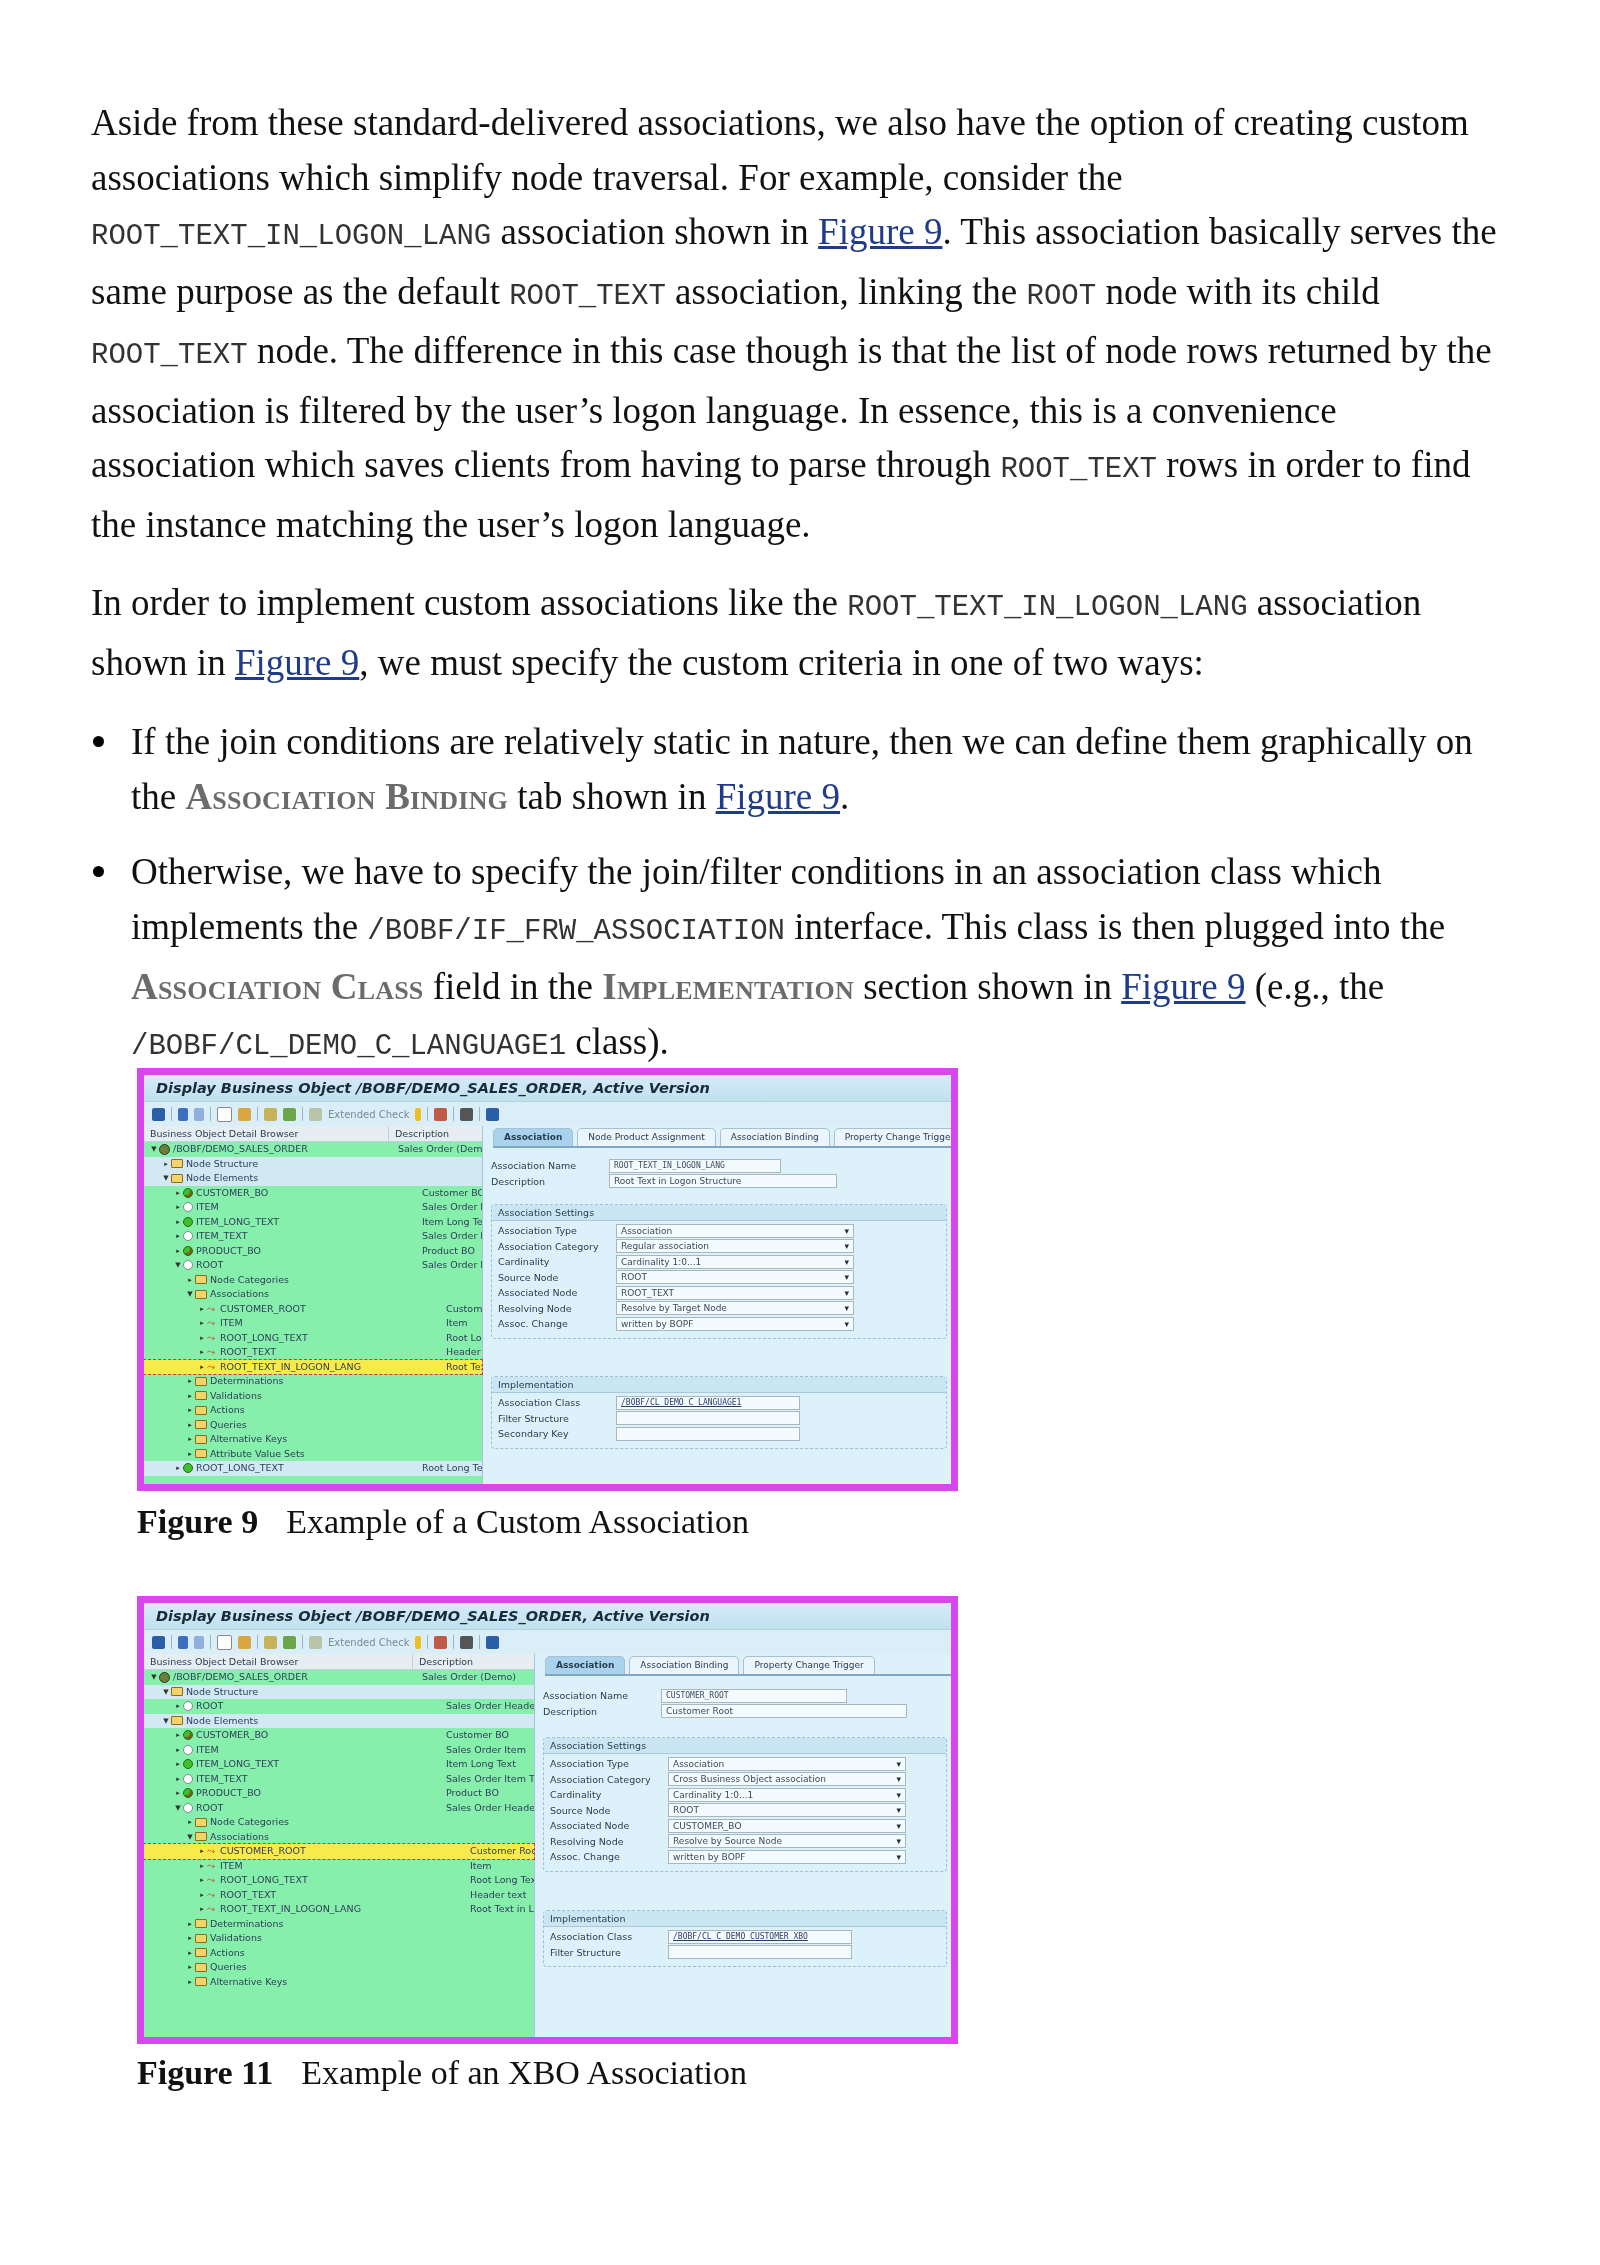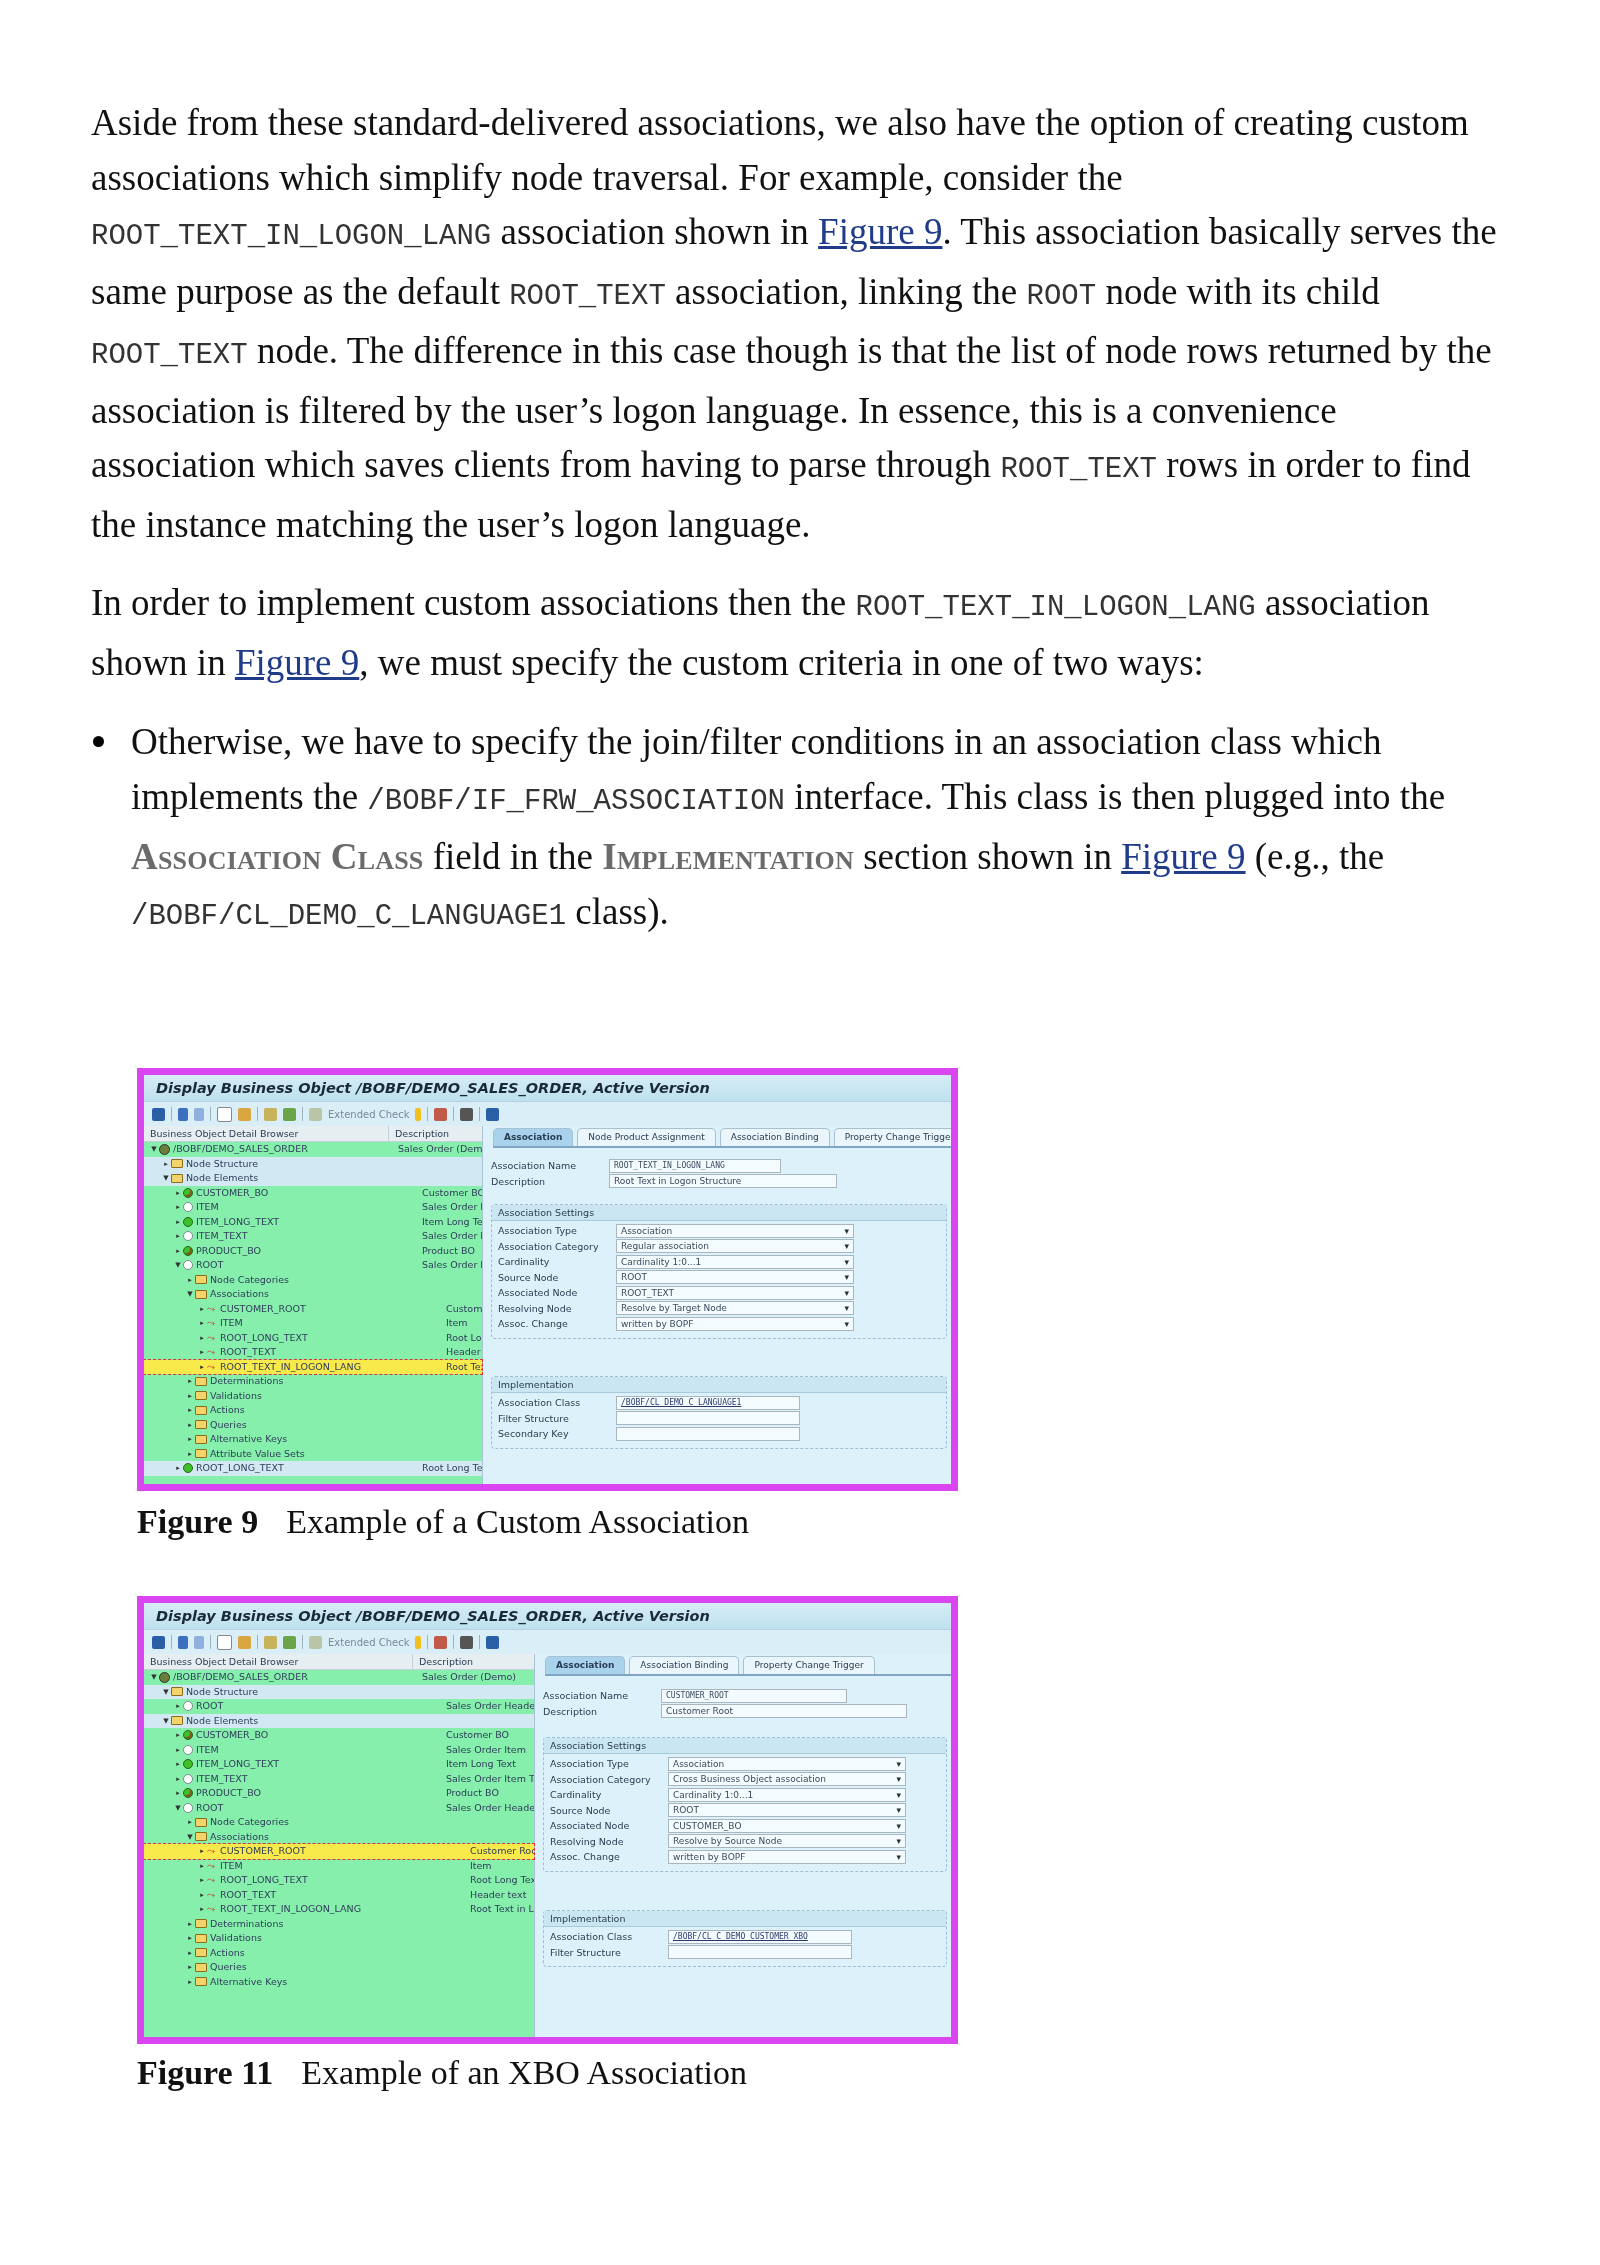--- a/index.html
+++ b/index.html
@@ -55,23 +55,24 @@
 
   .caption{position:absolute;left:137px;font-size:34px;font-family:"Liberation Serif","DejaVu Serif",serif;}
   .caption b{font-weight:bold;margin-right:28px;}
 </style>
 </head>
 <body>
 
 <div class="page">
   <p class="body"><span>Aside from these standard-delivered associations, we also have the option of creating custom associations which simplify node traversal. For example, consider the </span><span class="mono">ROOT_TEXT_IN_LOGON_LANG</span><span> association shown in </span><a class="link">Figure 9</a><span>. This association basically serves the same purpose as the default </span><span class="mono">ROOT_TEXT</span><span> association, linking the </span><span class="mono">ROOT</span><span> node with its child </span><span class="mono">ROOT_TEXT</span><span> node. The difference in this case though is that the list of node rows returned by the association is filtered by the user’s logon language. In essence, this is a convenience association which saves clients from having to parse through </span><span class="mono">ROOT_TEXT</span><span> rows in order to find the instance matching the user’s logon language.</span></p>
 
-  <p class="body"><span>In order to implement custom associations then the </span><span class="mono">ROOT_TEXT_IN_LOGON_LANG</span><span> association shown in </span><a class="link">Figure 9</a><span>, we must specify the custom criteria in one of two ways:</span></p>
+  <p class="body"><span>In order to implement custom associations like the </span><span class="mono">ROOT_TEXT_IN_LOGON_LANG</span><span> association shown in </span><a class="link">Figure 9</a><span>, we must specify the custom criteria in one of two ways:</span></p>
 
   <ul class="bullets">
+    <li><span class="dot"></span><span>If the join conditions are relatively static in nature, then we can define them graphically on the </span><span class="sc">Association Binding</span><span> tab shown in </span><a class="link">Figure 9</a><span>.</span></li>
     <li><span class="dot"></span><span>Otherwise, we have to specify the join/filter conditions in an association class which implements the </span><span class="mono">/BOBF/IF_FRW_ASSOCIATION</span><span> interface. This class is then plugged into the </span><span class="sc">Association Class</span><span> field in the </span><span class="sc">Implementation</span><span> section shown in </span><a class="link">Figure 9</a><span> (e.g., the </span><span class="mono">/BOBF/CL_DEMO_C_LANGUAGE1</span><span> class).</span></li>
   </ul>
 </div>
 
 <div class="fig" id="fig9" style="top:1068px;height:409px;">
   <div class="title">Display Business Object /BOBF/DEMO_SALES_ORDER, Active Version</div>
   <div class="toolbar">
     <span class="tb-ico" style="background:#2a5fa8"></span>
     <span class="tb-sep"></span>
     <span class="tb-ico" style="background:#3d6fc0;width:10px"></span>

